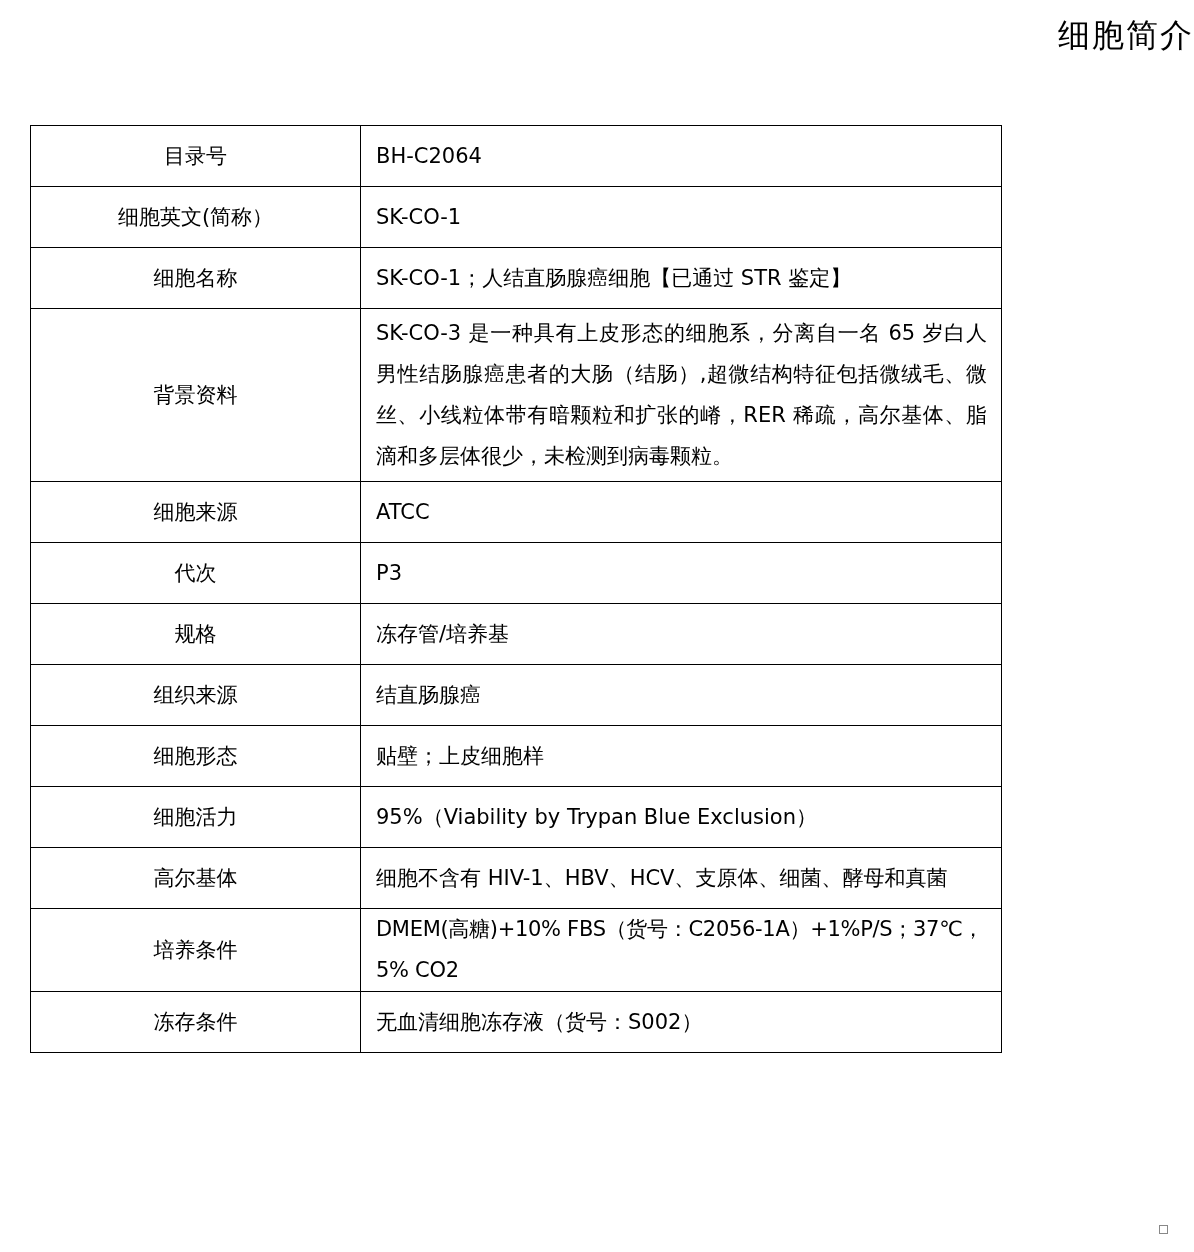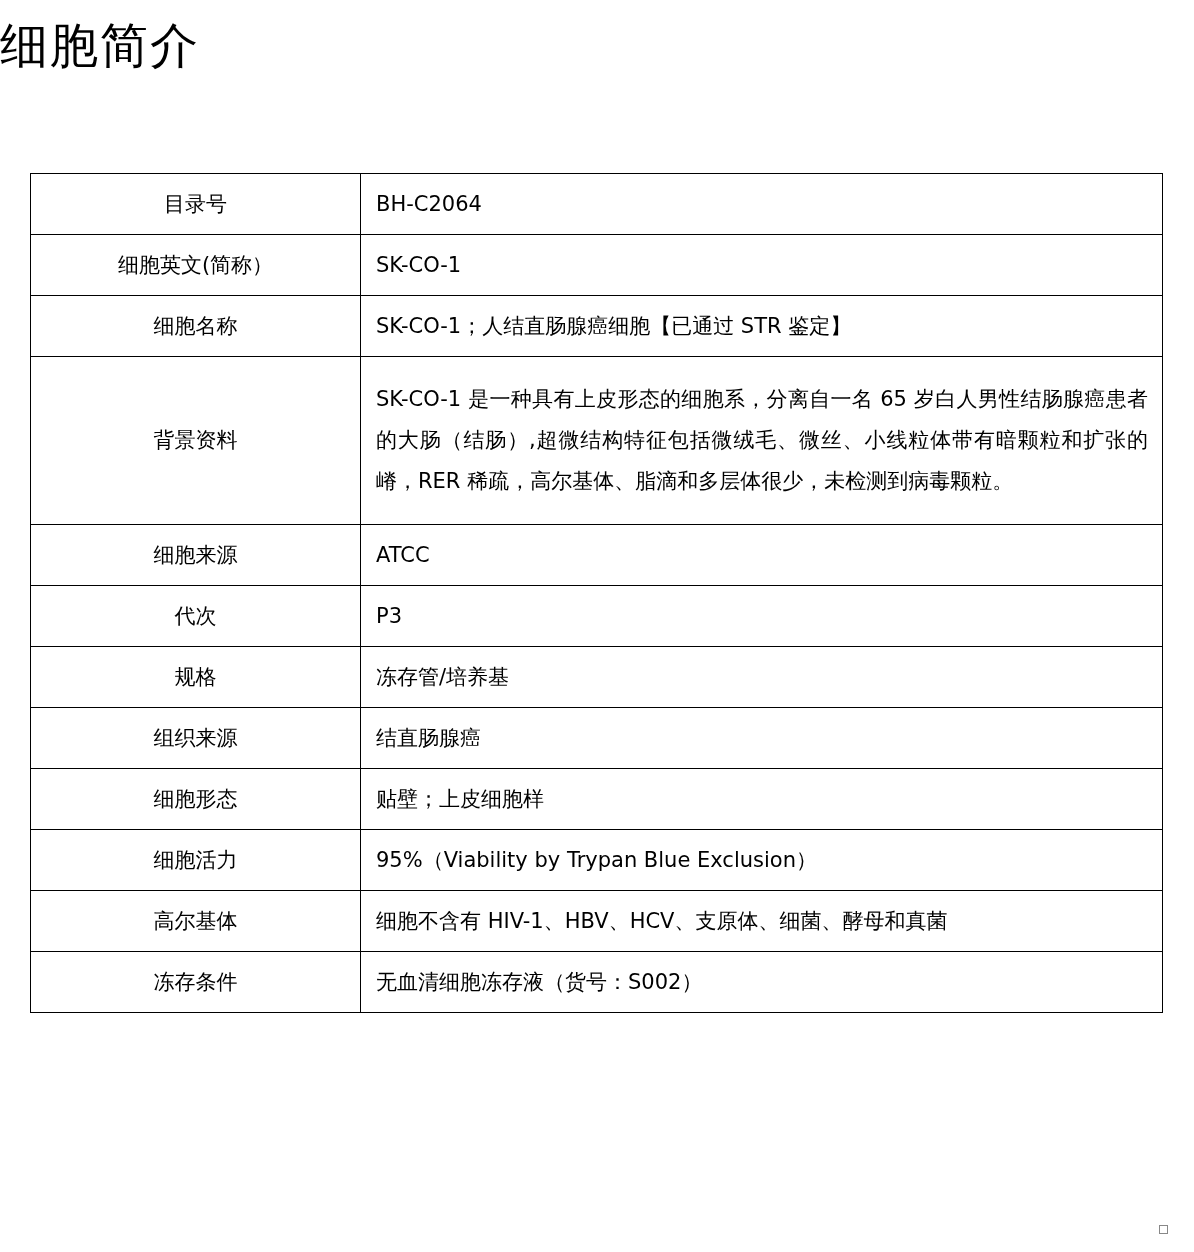--- a/index.html
+++ b/index.html
@@ -1,18 +1,18 @@
 <!DOCTYPE html>
 <html><head>
 <meta charset="utf-8">
 <style>
   html, body { margin:0; padding:0; background:#ffffff; }
   body { width:1194px; height:1252px; position:relative; font-family:"DejaVu Sans","Liberation Sans",sans-serif; color:#000; }
-  .title { position:absolute; top:14px; left:0; width:1194px; text-align:left; font-size:48px; font-family:"DejaVu Serif","Liberation Serif",serif; letter-spacing:2px; }
-  table.info { position:absolute; top:125px; left:30px; width:1133px; border-collapse:collapse;margin-top:48px; }
+  .title { position:absolute; top:14px; left:0; width:1194px; text-align:right; font-size:32px; font-family:"DejaVu Serif","Liberation Serif",serif; letter-spacing:2px; }
+  table.info { position:absolute; top:125px; left:30px; width:972px; border-collapse:collapse; }
   table.info td { border:1px solid #000; font-size:21px; line-height:41px; }
   td.label { width:327px; text-align:center; }
   td.value { padding:0 14px 0 15px; }
   tr.r { height:61px; }
   tr.tall td.value { padding-top:4px; padding-bottom:4px; text-align:justify; }
   .handle { position:absolute; left:1159px; top:1225px; width:7px; height:7px; border:1px solid #888; background:#fff; }
 </style>
 </head>
 <body>
 
@@ -27,21 +27,21 @@
     <tr class="r">
       <td class="label">细胞英文(简称）</td>
       <td class="value">SK-CO-1</td>
     </tr>
     <tr class="r">
       <td class="label">细胞名称</td>
       <td class="value">SK-CO-1；人结直肠腺癌细胞【已通过 STR 鉴定】</td>
     </tr>
     <tr class="r tall" style="height:168px;">
       <td class="label">背景资料</td>
-      <td class="value">SK-CO-1 是一种具有上皮形态的细胞系，分离自一名 65 岁白人男性结肠腺癌患者的大肠（结肠）,超微结构特征包括微绒毛、微丝、小线粒体带有暗颗粒和扩张的嵴，RER 稀疏，高尔基体、脂滴和多层体很少，未检测到病毒颗粒。</td>
+      <td class="value">SK-CO-3 是一种具有上皮形态的细胞系，分离自一名 65 岁白人男性结肠腺癌患者的大肠（结肠）,超微结构特征包括微绒毛、微丝、小线粒体带有暗颗粒和扩张的嵴，RER 稀疏，高尔基体、脂滴和多层体很少，未检测到病毒颗粒。</td>
     </tr>
     <tr class="r">
       <td class="label">细胞来源</td>
       <td class="value">ATCC</td>
     </tr>
     <tr class="r">
       <td class="label">代次</td>
       <td class="value">P3</td>
     </tr>
     <tr class="r">
@@ -58,19 +58,23 @@
     </tr>
     <tr class="r">
       <td class="label">细胞活力</td>
       <td class="value">95%（Viability by Trypan Blue Exclusion）</td>
     </tr>
     <tr class="r">
       <td class="label">高尔基体</td>
       <td class="value">细胞不含有 HIV-1、HBV、HCV、支原体、细菌、酵母和真菌</td>
     </tr>
     <tr class="r">
+      <td class="label">培养条件</td>
+      <td class="value" style="letter-spacing:-0.3px;">DMEM(高糖)+10% FBS（货号：C2056-1A）+1%P/S；37℃，5% CO2</td>
+    </tr>
+    <tr class="r">
       <td class="label">冻存条件</td>
       <td class="value">无血清细胞冻存液（货号：S002）</td>
     </tr>
   </tbody>
 </table>
 
 <div class="handle"></div>
 
 </body></html>

